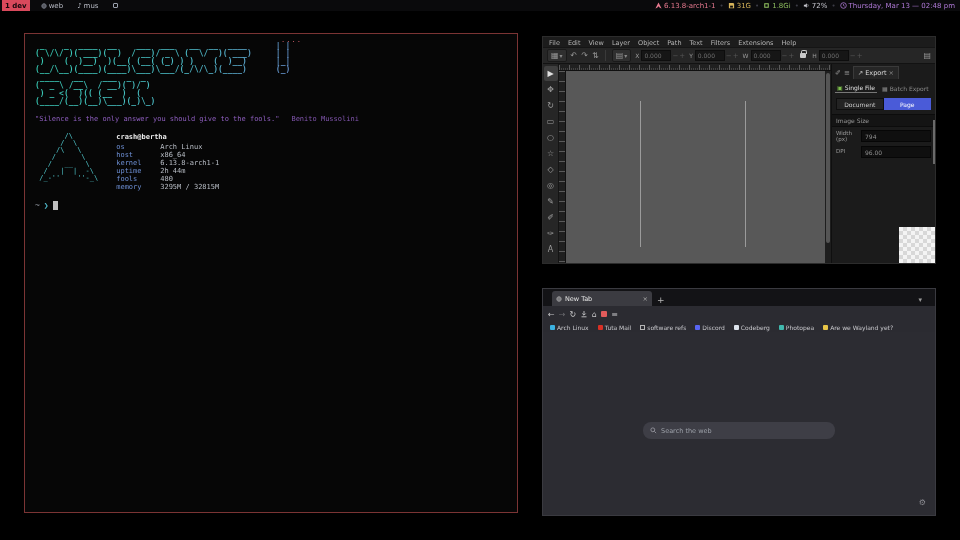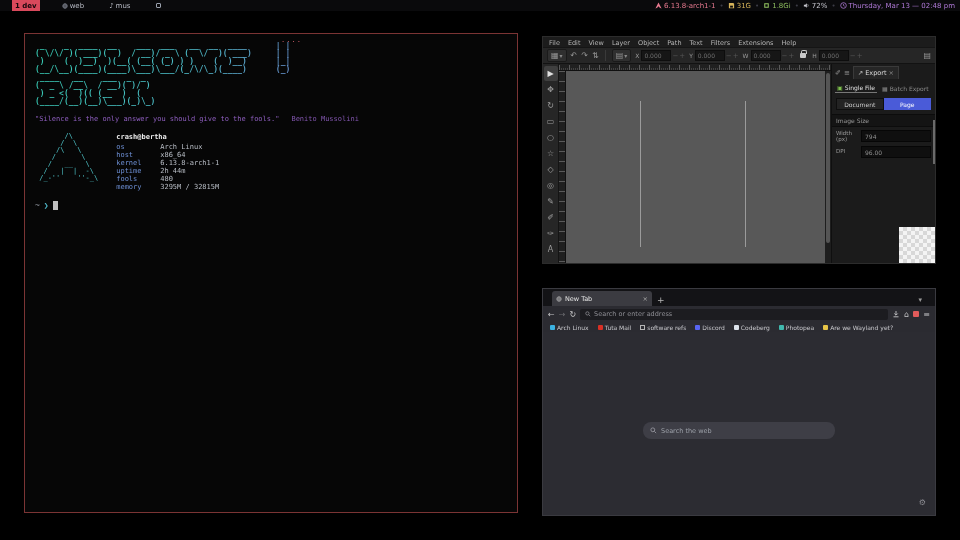--- a/index.html
+++ b/index.html
@@ -3,21 +3,21 @@
 <meta charset="utf-8">
 <style>
   * { margin:0; padding:0; box-sizing:border-box; }
   html,body { width:960px; height:540px; }
   body { background:#000; font-family:"DejaVu Sans",sans-serif; position:relative; overflow:hidden; color:#ccc; }
   svg { display:block; }
 
   
   .topbar { position:absolute; left:0; top:0; width:960px; height:11px; background:#0a0a0c;
             display:flex; align-items:center; font-size:7px; }
-  .ws-group { display:flex; align-items:center; gap:19px; padding-left:12px; }
+  .ws-group { display:flex; align-items:center; gap:8px; padding-left:2px; }
   .ws { display:flex; align-items:center; gap:2px; color:#b9bcc6; padding:0 3px; height:11px; }
   .ws.active { background:#d9495c; color:#14060a; font-weight:bold; }
   .ws-sq { width:5px; height:5px; border:1px solid #9aa0ad; border-radius:1px; }
   .bar-title { position:absolute; left:0; right:0; text-align:center; color:#9aa0aa; pointer-events:none; }
   .mod-group { margin-left:auto; display:flex; align-items:center; gap:4px; padding-right:5px; }
   .mod { display:flex; align-items:center; gap:2px; }
   .mod-sep { color:#3c3c46; }
 
   
   .terminal { position:absolute; left:24px; top:33px; width:494px; height:480px;
@@ -367,27 +367,20 @@
       <span>New Tab</span>
       <span class="close">×</span>
     </div>
     <span class="newtab-btn">+</span>
     <span class="tabs-caret">▾</span>
   </div>
   <div class="navbar">
     <span class="nav-ic">←</span>
     <span class="nav-ic dim">→</span>
     <span class="nav-ic">↻</span>
-    <div class="urlbar">
-      <svg width="6" height="6" viewBox="0 0 8 8">
-          <circle cx="3.2" cy="3.2" r="2.2" fill="none" stroke="#9a9aa0" stroke-width="0.9"></circle>
-          <line x1="5" y1="5" x2="7" y2="7" stroke="#9a9aa0" stroke-width="0.9"></line>
-        </svg>
-      <span>Search or enter address</span>
-    </div>
     <svg width="8" height="8" viewBox="0 0 8 8" class="nav-ic">
         <path d="M4 1 V5 M2.3 3.5 L4 5.2 L5.7 3.5" fill="none" stroke="#c6c6c8" stroke-width="0.9"></path>
         <line x1="1.5" y1="6.8" x2="6.5" y2="6.8" stroke="#c6c6c8" stroke-width="0.9"></line>
       </svg>
     <span class="nav-ic">⌂</span>
     <span class="ext-red"></span>
     <span class="nav-ic">≡</span>
   </div>
   <div class="bookmarks">
     <span class="bm">

